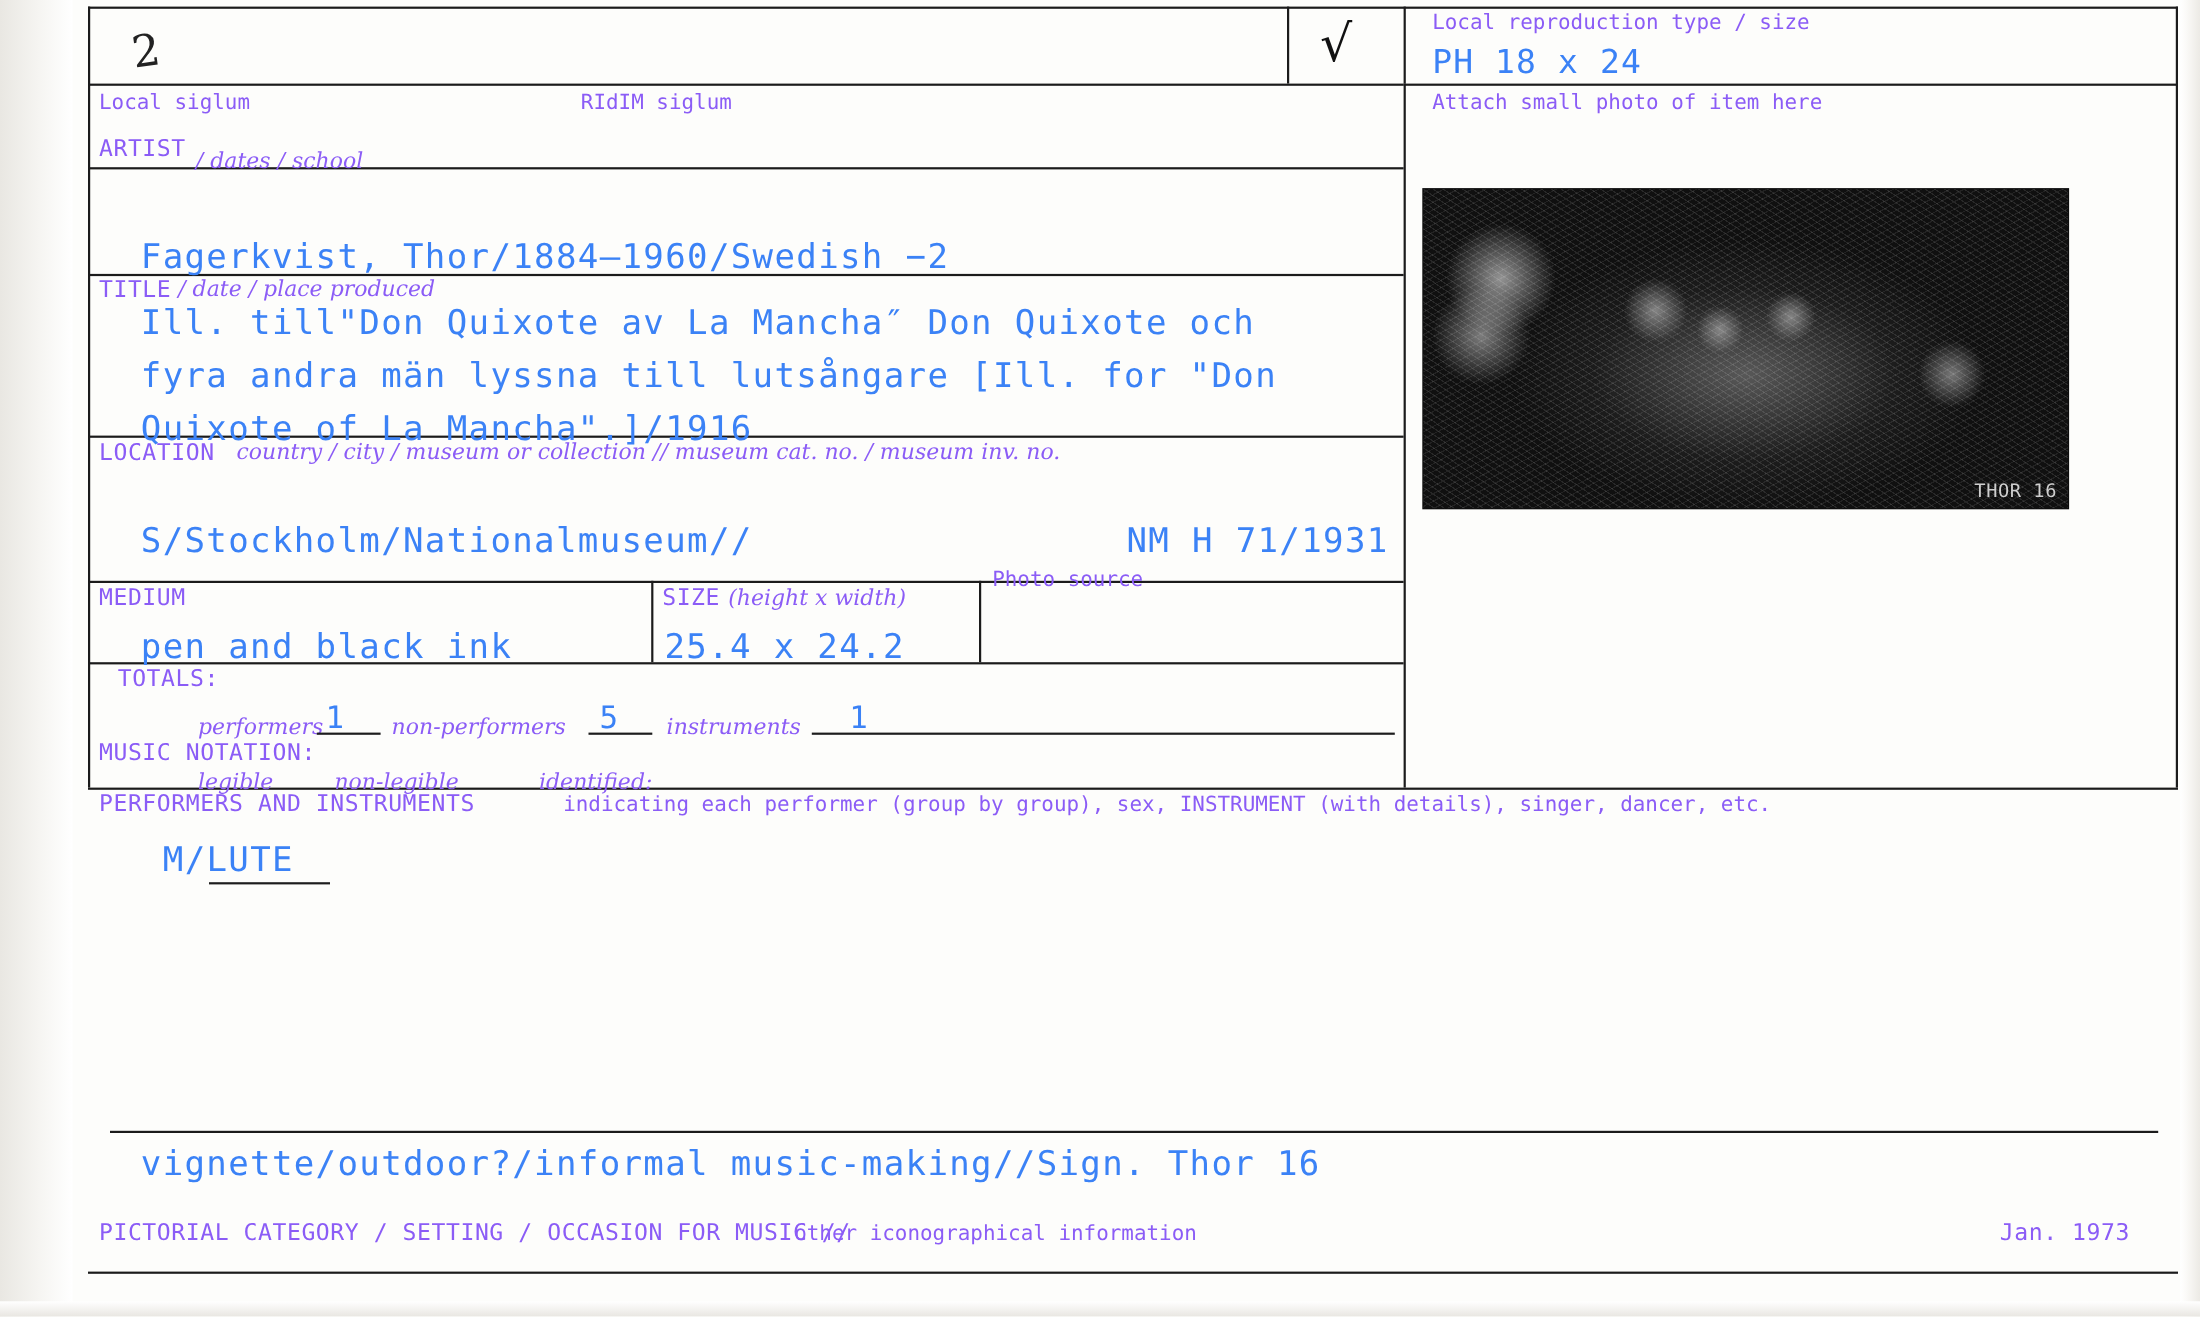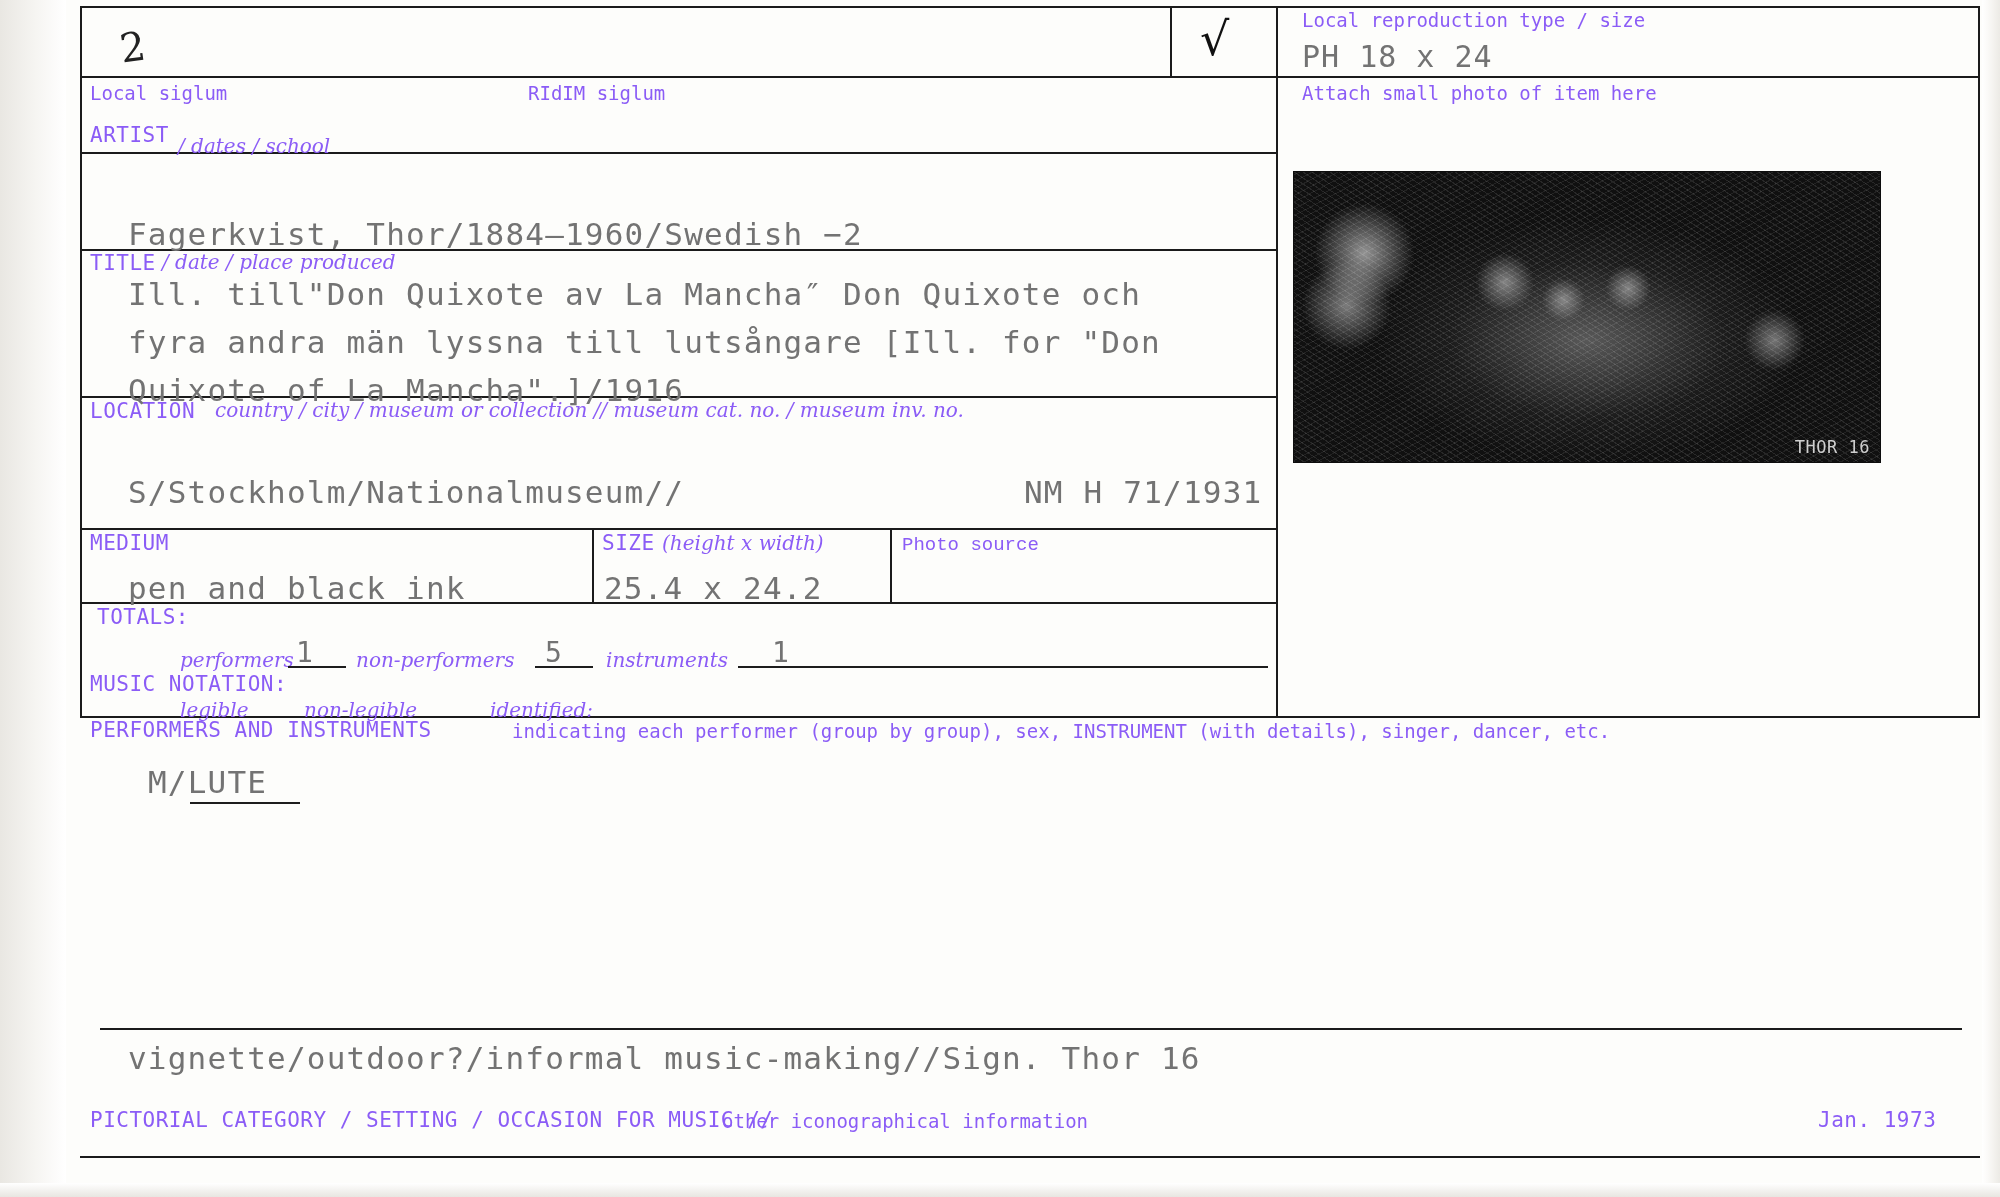--- a/index.html
+++ b/index.html
@@ -67,21 +67,21 @@
     font-style: italic;
     font-size: 20px;
     font-family: "DejaVu Serif", serif;
   }
   .lbl.small {
     font-size: 19px;
   }
   .hand {
     position: absolute;
     font-family: "DejaVu Sans Mono", monospace;
-    color: #737373;
+    color: #3b82f6;
     white-space: pre;
   }
   .hand.big {
     font-size: 31px;
     letter-spacing: 1.2px;
     text-align: center;
   }
   .hand.typed {
     font-size: 30px;
     letter-spacing: 1px;
@@ -212,24 +212,24 @@
     <div class="hand big" style="left:48px; top:470px;">S/Stockholm/Nationalmuseum//</div>
     <div class="hand big" style="left:944px; top:470px;">NM H 71/1931</div>
 
     <div class="lbl caps" style="left:10px; top:527px;">MEDIUM</div>
     <div class="hand big" style="left:48px; top:566px;">pen and black ink</div>
 
     <div class="lbl caps" style="left:522px; top:527px;">SIZE</div>
     <div class="lbl ital" style="left:582px; top:527px;">(height x width)</div>
     <div class="hand big" style="left:524px; top:566px;">25.4 x 24.2</div>
 
-    <div class="lbl small" style="left:822px; top:530px;font-family:Liberation Mono, monospace;">Photo source</div>
+    <div class="lbl small" style="left:822px; top:512px;">Photo source</div>
     <div class="hand big" style="left:822px; top:566px;"></div>
 
-    <div class="lbl caps" style="left:17px; top:601px;">TOTALS:</div>
+    <div class="lbl caps" style="left:27px; top:601px;">TOTALS:</div>
 
     <div class="lbl ital" style="left:100px; top:644px;">performers</div>
     <div class="hand num" style="left:216px; top:632px;">1</div>
     <div class="underline" style="left:208px; top:662px; width:58px;"></div>
 
     <div class="lbl ital" style="left:276px; top:644px;">non-performers</div>
     <div class="hand num" style="left:465px; top:632px;">5</div>
     <div class="underline" style="left:455px; top:662px; width:58px;"></div>
 
     <div class="lbl ital" style="left:526px; top:644px;">instruments</div>

